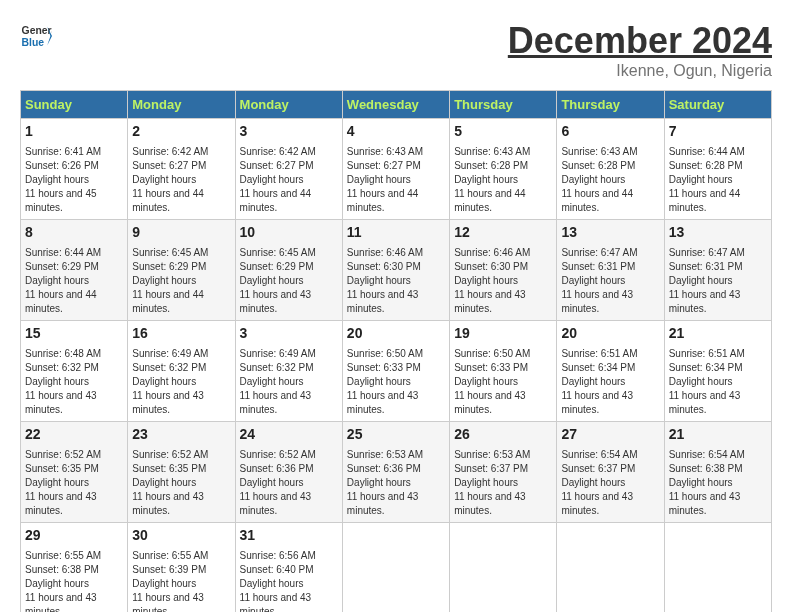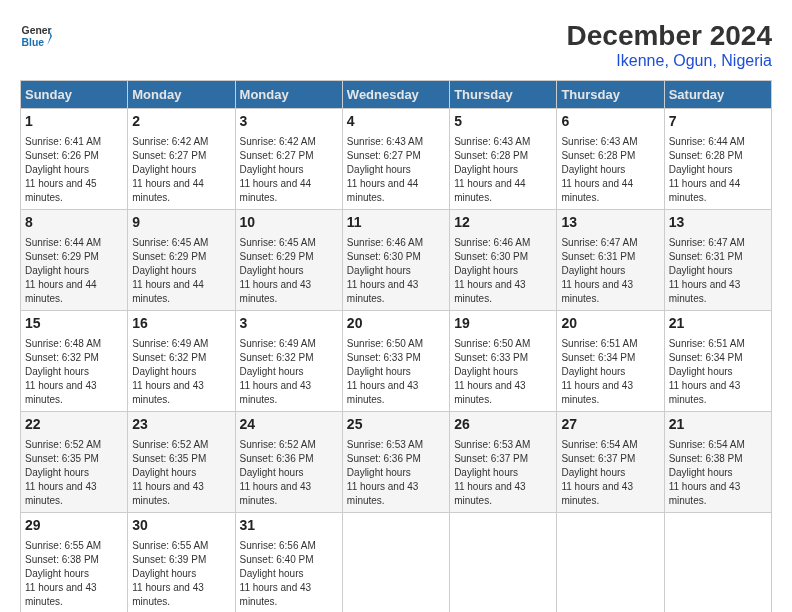--- a/index.html
+++ b/index.html
@@ -22,36 +22,37 @@
       gap: 4px;
     }
     .logo-icon {
       width: 32px;
       height: 32px;
     }
     .title-block {
       text-align: right;
     }
     .month-title {
-      font-size: 28px;
+      font-size: 36px;
       font-weight: bold;
       color: #333;
+      text-decoration: underline;
     }
     .location-title {
       font-size: 16px;
-      color: #1d4ed8;
+      color: #737373;
     }
     .calendar {
       width: 100%;
       border-collapse: collapse;
       font-size: 11px;
     }
     .calendar th {
       background-color: #2e6da4;
-      color: #e5e5e5;
+      color: #bef264;
       padding: 6px 4px;
       text-align: left;
       font-size: 13px;
       font-weight: bold;
       border: 1px solid #ccc;
       margin-left: 16px;
     }
     .calendar td {
       border: 1px solid #ccc;
       vertical-align: top;

